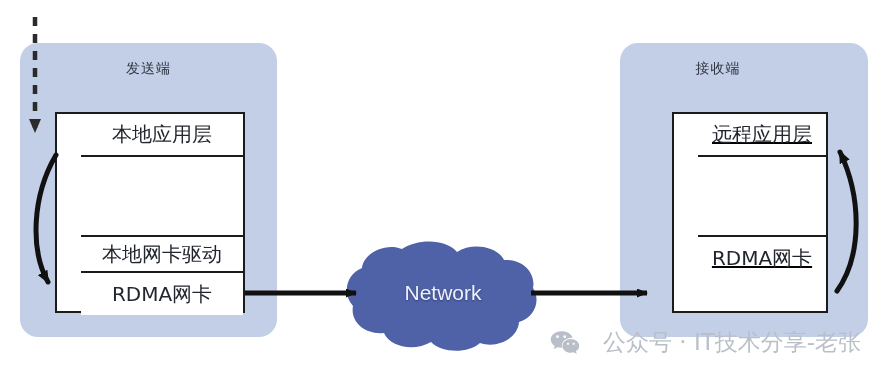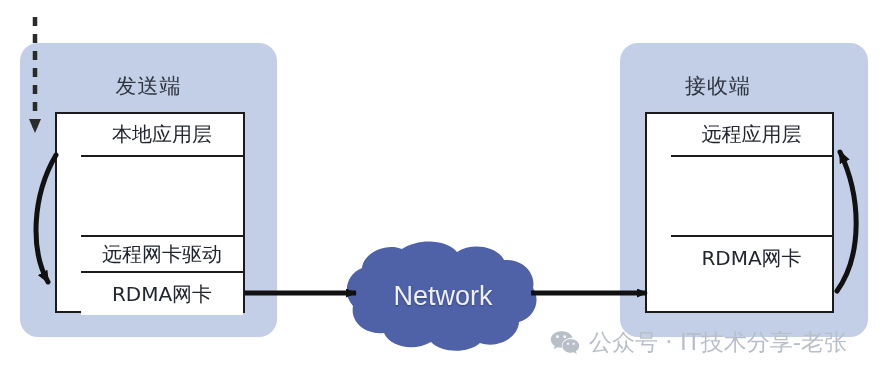--- a/index.html
+++ b/index.html
@@ -20,25 +20,24 @@
   .panel {
     position: absolute;
     background: #c3cfe6;
     border-radius: 18px;
   }
   .panel-title {
     position: absolute;
     left: 0;
     right: 16px;
     text-align: center;
-    font-size: 21px;
+    font-size: 14px;
     color: #2e3440;
     letter-spacing: 1px;
     font-family: "DejaVu Sans", "Liberation Sans", sans-serif;
-    margin-top: 12px;
   }
   .stack {
     position: absolute;
     background: #ffffff;
     border: 2.5px solid #1b1b1b;
     box-sizing: border-box;
     display: flex;
     flex-direction: column;
   }
   .layer {
@@ -56,65 +55,65 @@
     margin-left: 24px;
   }
   .layer:last-child {
     border-bottom: none;
   }
   .layer.empty { color: transparent; }
   .cloud-label {
     position: absolute;
     left: 0; right: 0;
     text-align: center;
-    font-size: 27px;
+    font-size: 21px;
     color: #eef1fa;
     font-family: "Liberation Sans", "DejaVu Sans", sans-serif;
     text-shadow: 0 1px 2px rgba(20,24,60,0.45);
     pointer-events: none;
   }
   svg.overlay {
     position: absolute;
     left: 0; top: 0;
     width: 895px;
     height: 375px;
     overflow: visible;
   }
   .watermark {
     position: absolute;
     display: flex;
     align-items: center;
-    gap: 9px;
+    gap: 23px;
     color: #b9bfc9;
     font-size: 23px;
     font-family: "DejaVu Sans", "Liberation Sans", sans-serif;
     white-space: nowrap;
   }
 </style>
 </head>
 <body>
 
 <div id="stage">
 
   <div class="panel" style="left:20px; top:43px; width:257px; height:294px;">
   </div>
   <div class="panel-title" style="left:20px; top:60px; width:257px;">发送端</div>
 
   <div class="stack" style="left:55px; top:112px; width:190px; height:201px;">
     <div class="layer" style="height:43px;">本地应用层</div>
     <div class="layer empty" style="height:80px;"></div>
-    <div class="layer" style="height:36px;">远程网卡驱动</div>
+    <div class="layer" style="height:36px;">本地网卡驱动</div>
     <div class="layer" style="height:42px;">RDMA网卡</div>
   </div>
 
   <div class="panel" style="left:620px; top:43px; width:248px; height:294px;">
   </div>
   <div class="panel-title" style="left:620px; top:60px; width:196px;">接收端</div>
 
-  <div class="stack" style="left:645px; top:112px; width:189px; height:201px;">
+  <div class="stack" style="left:672px; top:112px; width:156px; height:201px;text-decoration:underline;">
     <div class="layer" style="height:43px;">远程应用层</div>
     <div class="layer empty" style="height:80px;"></div>
     <div class="layer" style="height:42px;">RDMA网卡</div>
   </div>
 
   <svg class="overlay" viewBox="0 0 895 375">
     <defs>
       <marker id="arrowSolid" markerWidth="11" markerHeight="9" refX="10" refY="4.5" orient="auto" markerUnits="userSpaceOnUse">
         <path d="M0,0 L11,4.5 L0,9 Z" fill="#111111"></path>
       </marker>

